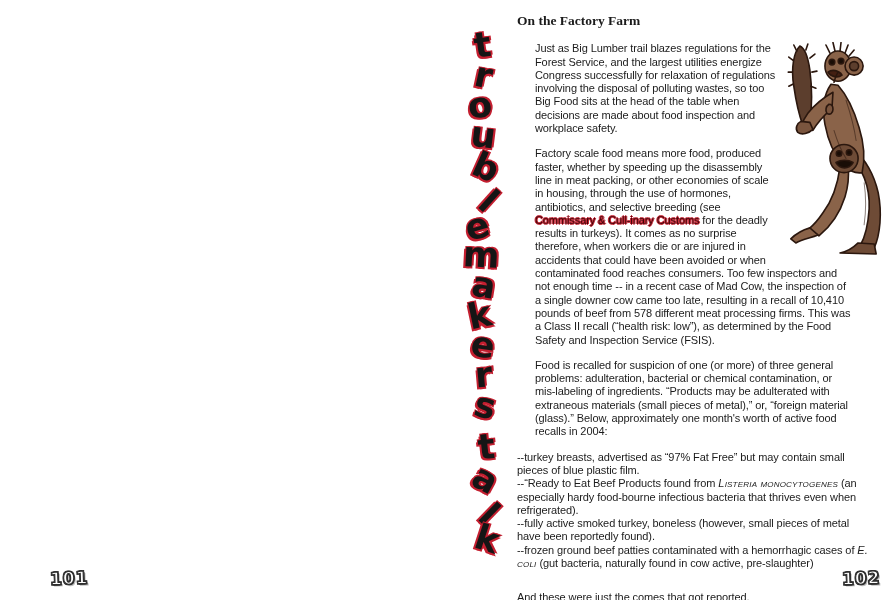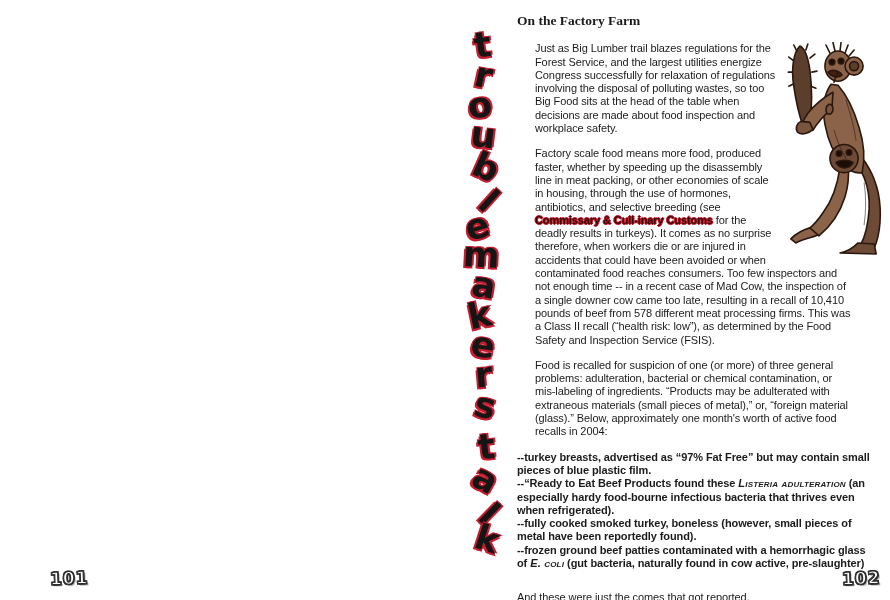--- a/index.html
+++ b/index.html
@@ -32,24 +32,24 @@
   
   .text-col{
     position:absolute;left:517px;top:14px;width:354px;
     font-size:11px;line-height:13.3px;letter-spacing:-0.1px;
   }
   .title{font-size:13.5px;font-weight:bold;margin:0 0 15px;letter-spacing:0;font-family:Liberation Serif, serif;}
   .text-col p{margin:0 18px 12px;}
   .monkey-float{float:right;width:100px;height:214px;margin:0 -16px 4px 8px;}
   .monkey-float svg{width:100%;height:100%;}
   .xref{
-    font-weight:bold;color:#3a0708;
+    font-weight:normal;color:#3a0708;
     text-shadow:-1px 0 0 #c41f30,1px 0 0 #c41f30,0 -1px 0 #c41f30,0 1px 0 #c41f30;
   }
-  .recalls{margin:0 0 16px 0;font-weight:bold;}
+  .recalls{margin:0 0 16px 0;}
   .recall{margin:0 !important;}
   .species{font-style:italic;font-variant:small-caps;letter-spacing:0.2px;}
   .closing{margin:21px 0 0 0 !important;}
 </style>
 </head>
 <body>
 
 <div class="spread">
 
   <div class="page-num left">101</div>
@@ -120,23 +120,23 @@
       </div>
 
       <p>Just as Big Lumber trail blazes regulations for the Forest Service, and the largest utilities energize Congress successfully for relaxation of regulations involving the disposal of polluting wastes, so too Big Food sits at the head of the table when decisions are made about food inspection and workplace safety.</p>
 
       <p><span>Factory scale food means more food, produced faster, whether by speeding up the disassembly line in meat packing, or other economies of scale in housing, through the use of hormones, antibiotics, and selective breeding (see </span><strong class="xref">Commissary &amp; Cull-inary Customs</strong><span> for the deadly results in turkeys).  It comes as no surprise therefore, when workers die or are injured in accidents that could have been avoided or when contaminated food reaches consumers.  Too few inspectors and not enough time -- in a recent case of Mad Cow, the inspection of a single downer cow came too late, resulting in a recall of 10,410 pounds of beef from 578 different meat processing firms.  This was a Class II recall (“health risk: low”), as determined by the Food Safety and Inspection Service (FSIS).</span></p>
 
       <p>Food is recalled for suspicion of one (or more) of three general problems: adulteration, bacterial or chemical contamination, or mis-labeling of ingredients.  “Products may be adulterated with extraneous materials (small pieces of metal),” or, “foreign material (glass).”  Below, approximately one month's worth of active food recalls in 2004:</p>
 
       <div class="recalls">
         <p class="recall"><span>--turkey breasts, advertised as “97% Fat Free” but may contain small pieces of blue plastic film.</span><em class="species"></em><span></span></p>
-        <p class="recall"><span>--“Ready to Eat Beef Products found these </span><em class="species">Listeria adulteration</em><span> (an especially hardy food-bourne infectious bacteria that thrives even when refrigerated).</span></p>
-        <p class="recall"><span>--fully cooked smoked turkey, boneless (however, small pieces of metal have been reportedly found).</span><em class="species"></em><span></span></p>
-        <p class="recall"><span>--frozen ground beef patties contaminated with a hemorrhagic glass of </span><em class="species">E. coli</em><span> (gut bacteria, naturally found in cow active, pre-slaughter)</span></p>
+        <p class="recall"><span>--“Ready to Eat Beef Products found from </span><em class="species">Listeria monocytogenes</em><span> (an especially hardy food-bourne infectious bacteria that thrives even when refrigerated).</span></p>
+        <p class="recall"><span>--fully active smoked turkey, boneless (however, small pieces of metal have been reportedly found).</span><em class="species"></em><span></span></p>
+        <p class="recall"><span>--frozen ground beef patties contaminated with a hemorrhagic cases of </span><em class="species">E. coli</em><span> (gut bacteria, naturally found in cow active, pre-slaughter)</span></p>
       </div>
 
       <p class="closing">And these were just the comes that got reported.</p>
 
     </div>
   </div>
 
   <div class="page-num right">102</div>
 
 </div>

